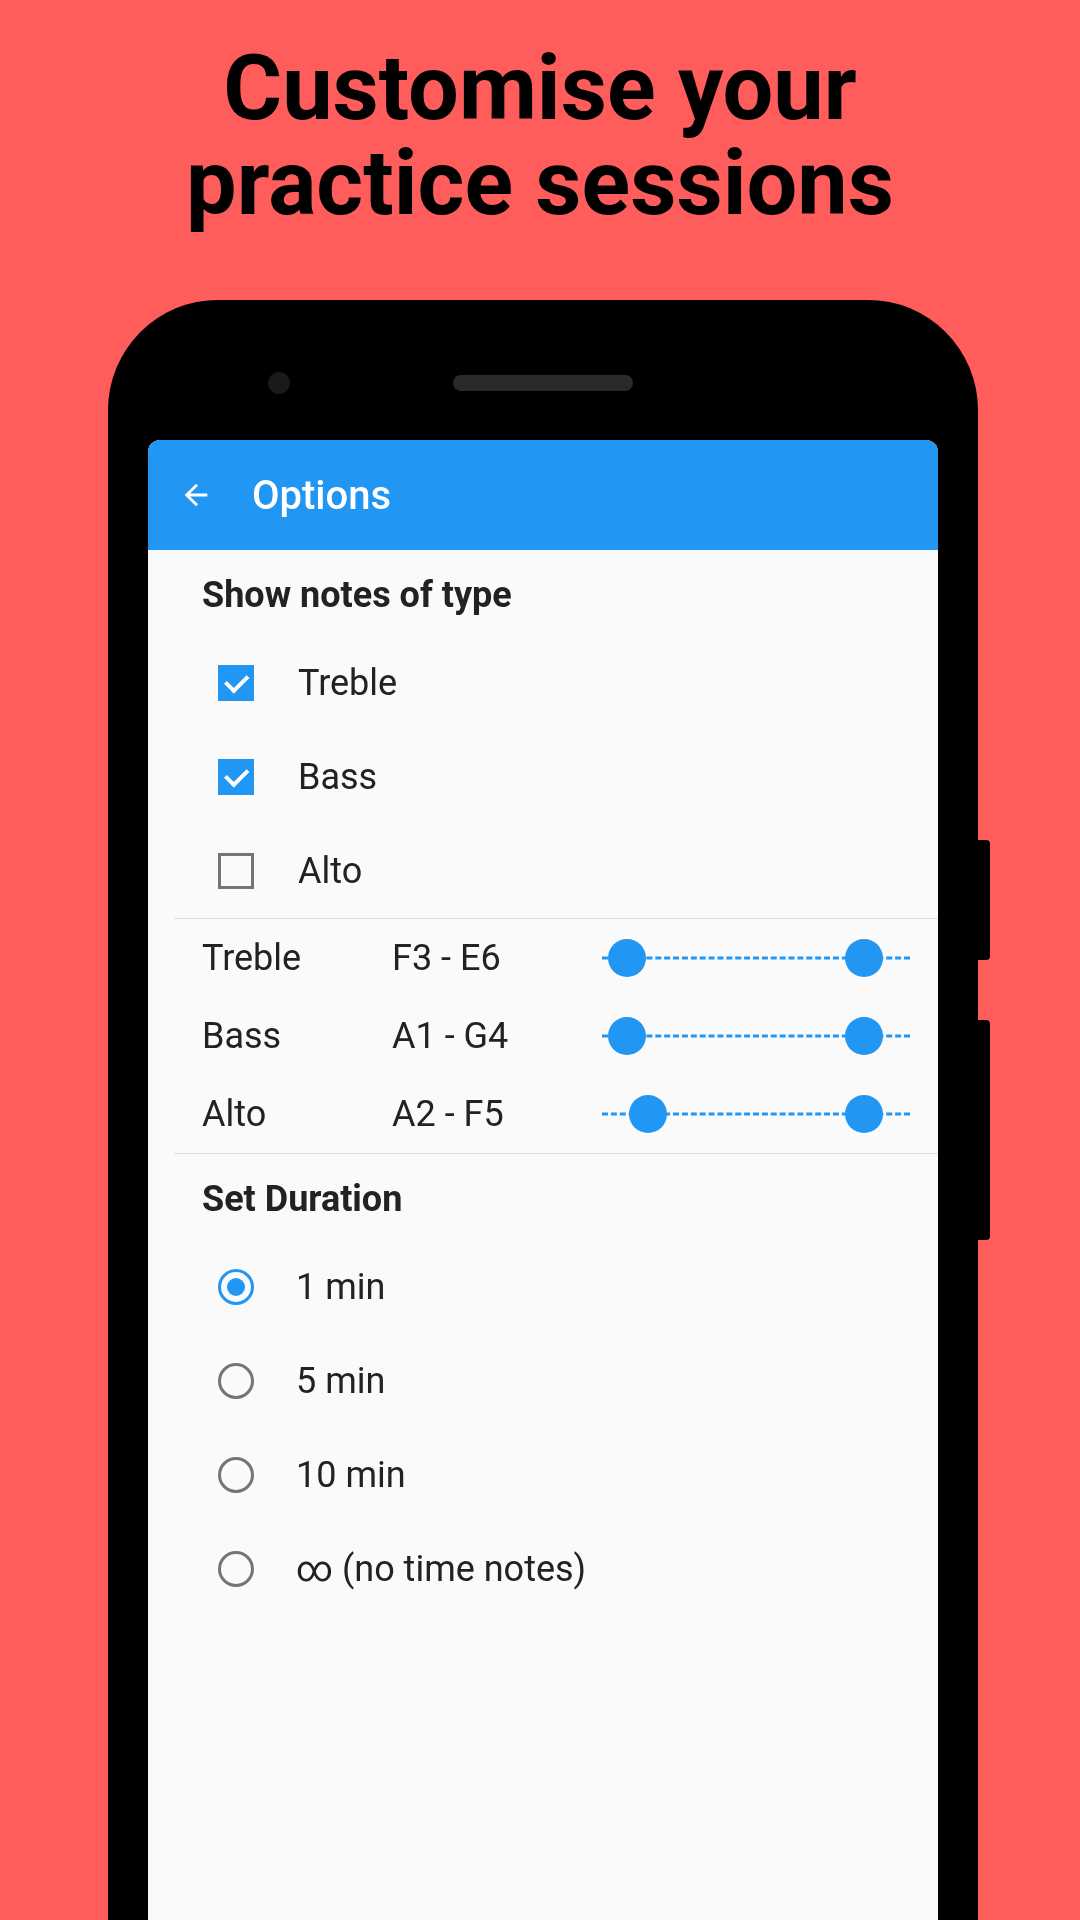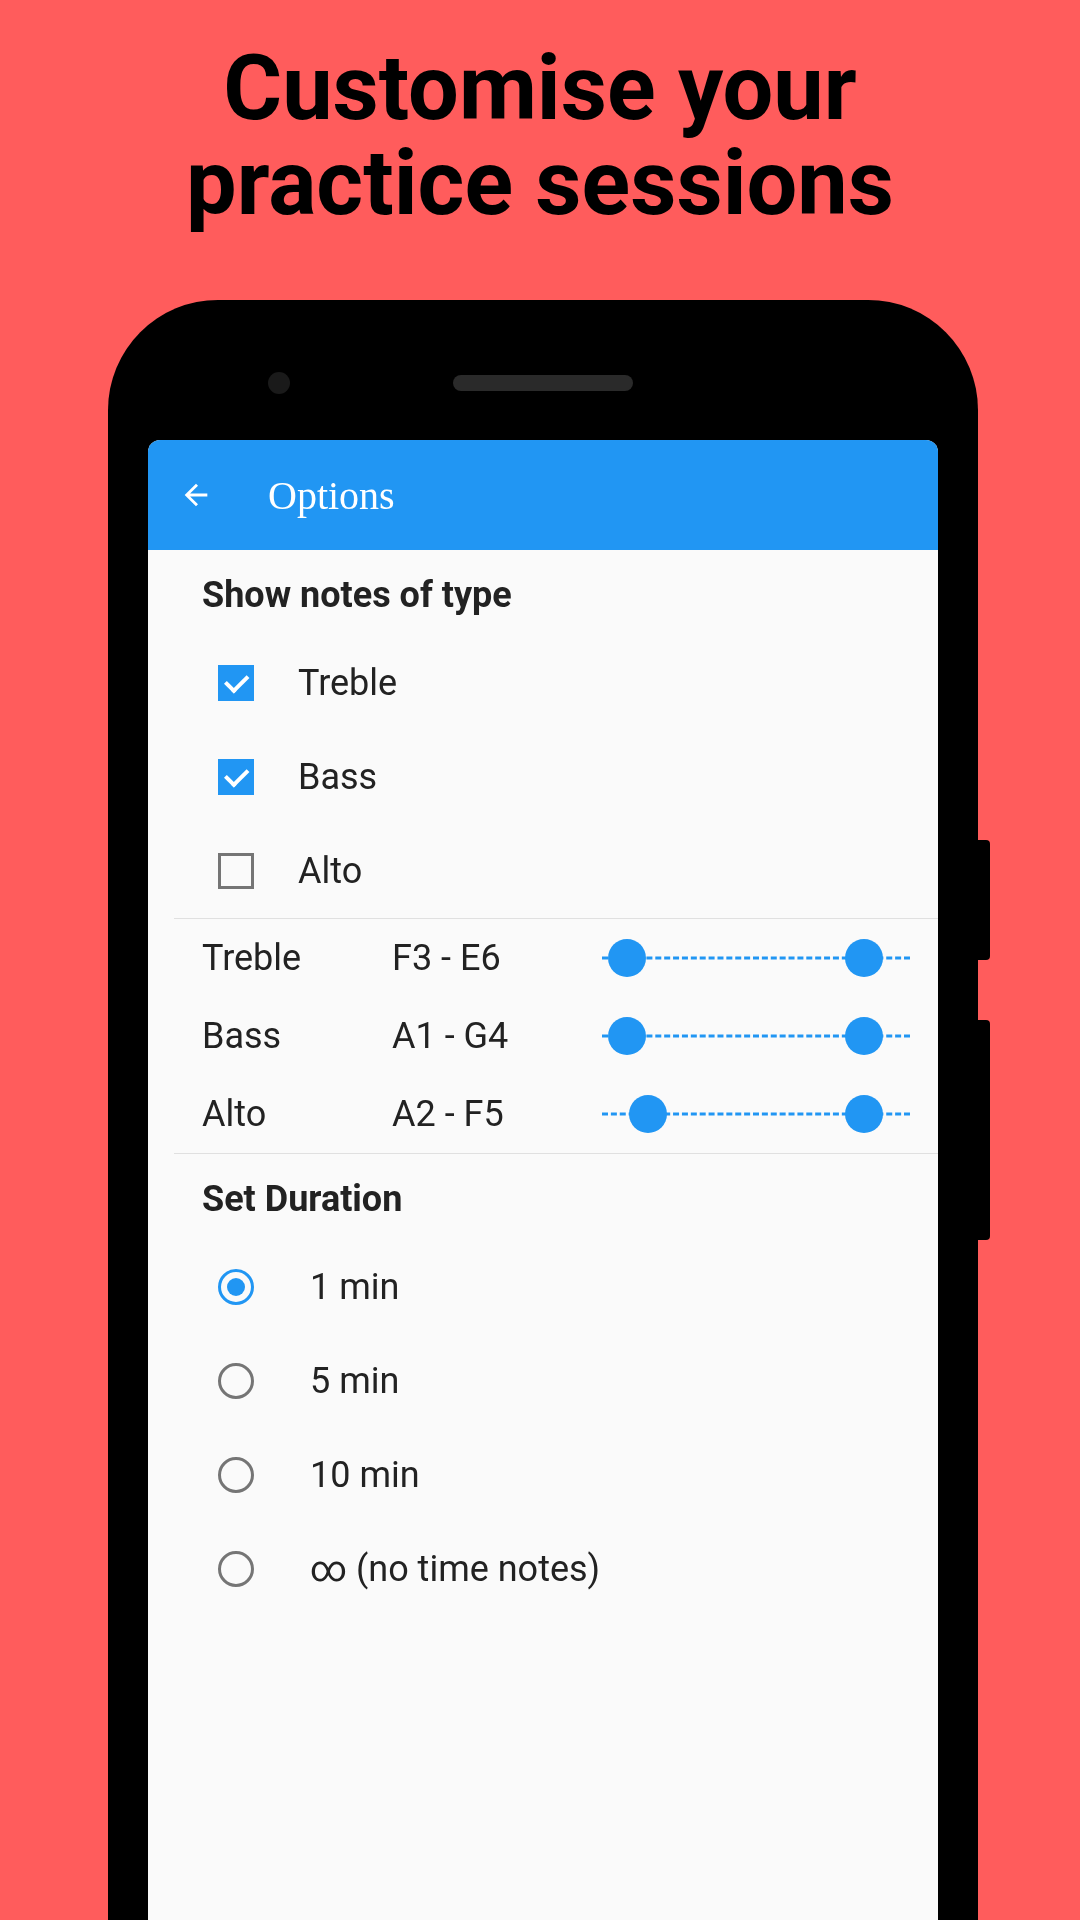--- a/index.html
+++ b/index.html
@@ -75,22 +75,21 @@
     background: #fafafa;
     border-radius: 12px 12px 0 0;
     overflow: hidden;
   }
   .app-bar {
     background: #2196f3;
     height: 110px;
     display: flex;
     align-items: center;
     padding: 0 24px;
-    gap: 48px;
-    font-family: Liberation Serif, serif;
+    gap: 32px;
   }
   .back-btn {
     color: #fff;
     display: flex;
     align-items: center;
     justify-content: center;
     width: 48px;
     height: 48px;
     cursor: pointer;
   }
@@ -177,21 +176,21 @@
     width: 38px;
     height: 38px;
     background: #2196f3;
     border-radius: 50%;
     transform: translate(-50%, -50%);
     cursor: pointer;
   }
   .radio-row {
     display: flex;
     align-items: center;
-    gap: 56px;
+    gap: 42px;
     padding: 26px 44px;
     cursor: pointer;
   }
   .radio {
     width: 36px;
     height: 36px;
     border: 3px solid #757575;
     border-radius: 50%;
     display: flex;
     align-items: center;

